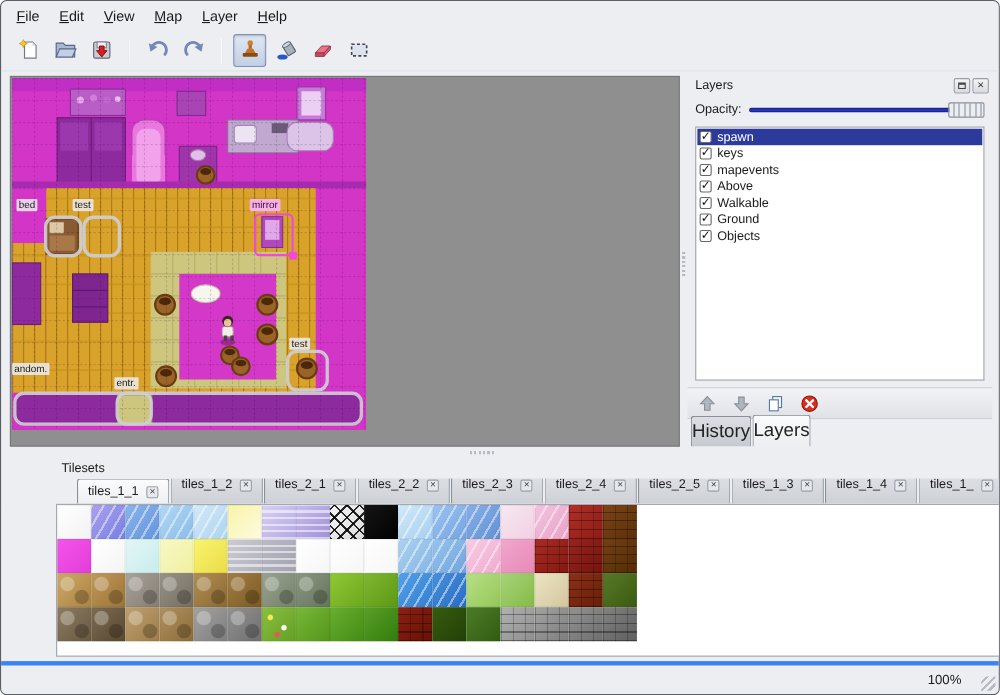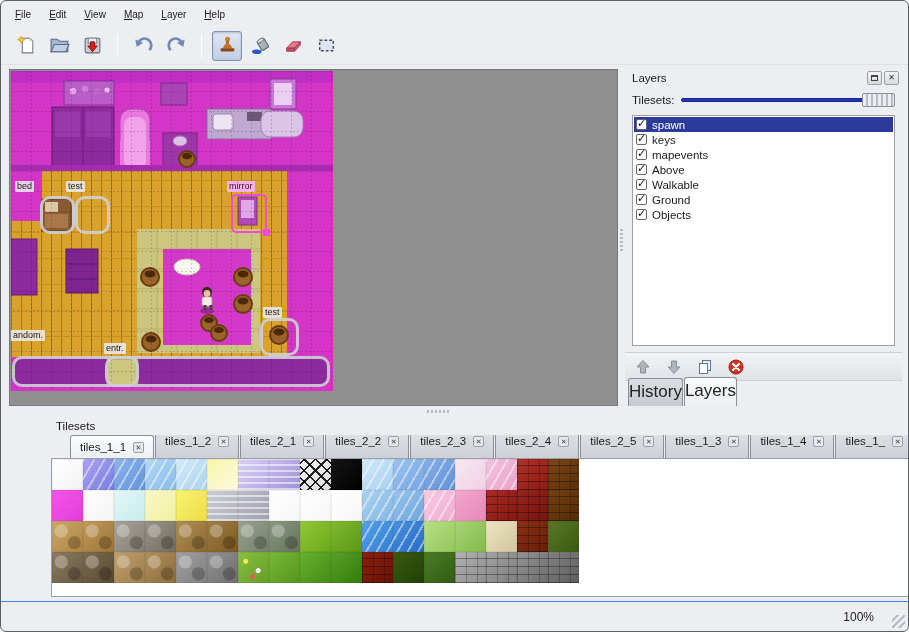--- a/index.html
+++ b/index.html
@@ -14,21 +14,21 @@
     background: #edeef2;
     border: 1px solid #5a5f66;
     border-radius: 6px;
     overflow: hidden;
   }
   
   .menubar {
     position: absolute; left: 0; top: 0; right: 0; height: 26px;
     display: flex; align-items: center; padding: 0 6px; gap: 2px;
   }
-  .menu-item { padding: 3px 8px; font-size: 10px; border-radius: 2px; cursor: default; }
+  .menu-item { padding: 3px 8px; font-size: 13px; border-radius: 2px; cursor: default; }
   
   .toolbar {
     position: absolute; left: 0; top: 26px; right: 0; height: 38px;
     display: flex; align-items: center; padding: 0 10px; gap: 3px;
     border-bottom: 1px solid #dfe1e6;
   }
   .tbtn {
     width: 30px; height: 30px; border: 1px solid transparent; border-radius: 3px;
     background: transparent; display: flex; align-items: center; justify-content: center;
   }
@@ -148,21 +148,21 @@
   .vscroll { position: absolute; right: 0; top: 0; bottom: 0; width: 15px;
     background: #e2e4e8; border-left: 1px solid #b8bcc2; display: flex; flex-direction: column; }
   .vs-btn { height: 15px; flex: none; display: flex; align-items: center; justify-content: center;
     font-size: 7px; color: #555; background: linear-gradient(#f2f3f5, #d8dade);
     border: 1px solid #a8aeb6; border-radius: 2px; }
   .vs-thumb { height: 42px; flex: none; margin: 1px;
     background: linear-gradient(90deg, #eef0f3, #cfd3d9); border: 1px solid #8a9098; border-radius: 2px; }
   .vs-track { flex: 1; }
   
   .statusbar { position: absolute; left: 0; right: 0; top: 600px; height: 30px;
-    border-top: 1px solid #3b82f6; display: flex; align-items: center; justify-content: flex-end; }
+    border-top: 4px solid #3b82f6; display: flex; align-items: center; justify-content: flex-end; }
   .zoom-level { font-size: 12px; margin-right: 34px; }
   .resize-grip { position: absolute; right: 3px; bottom: 3px; width: 13px; height: 13px;
     background: repeating-linear-gradient(135deg, transparent 0 3px, #b8bcc2 3px 5px); }
 </style>
 </head>
 <body>
 
 <div class="window">
 
   <div class="menubar">
@@ -344,21 +344,21 @@
     <div class="dock-title">
       <span class="dt-label">Layers</span>
       <span class="dock-btn">
           <span class="float-glyph"></span>
         </span>
       <span class="dock-btn">
           <span>✕</span>
         </span>
     </div>
     <div class="opacity-row">
-      <span>Tilesets:</span>
+      <span>Opacity:</span>
       <div class="slider">
         <div class="slider-track"></div>
         <div class="slider-handle"></div>
       </div>
     </div>
     <div class="layer-list">
         <div class="layer-row selected">
           <span class="checkbox checked"></span>
           <span class="layer-name">spawn</span>
         </div>

